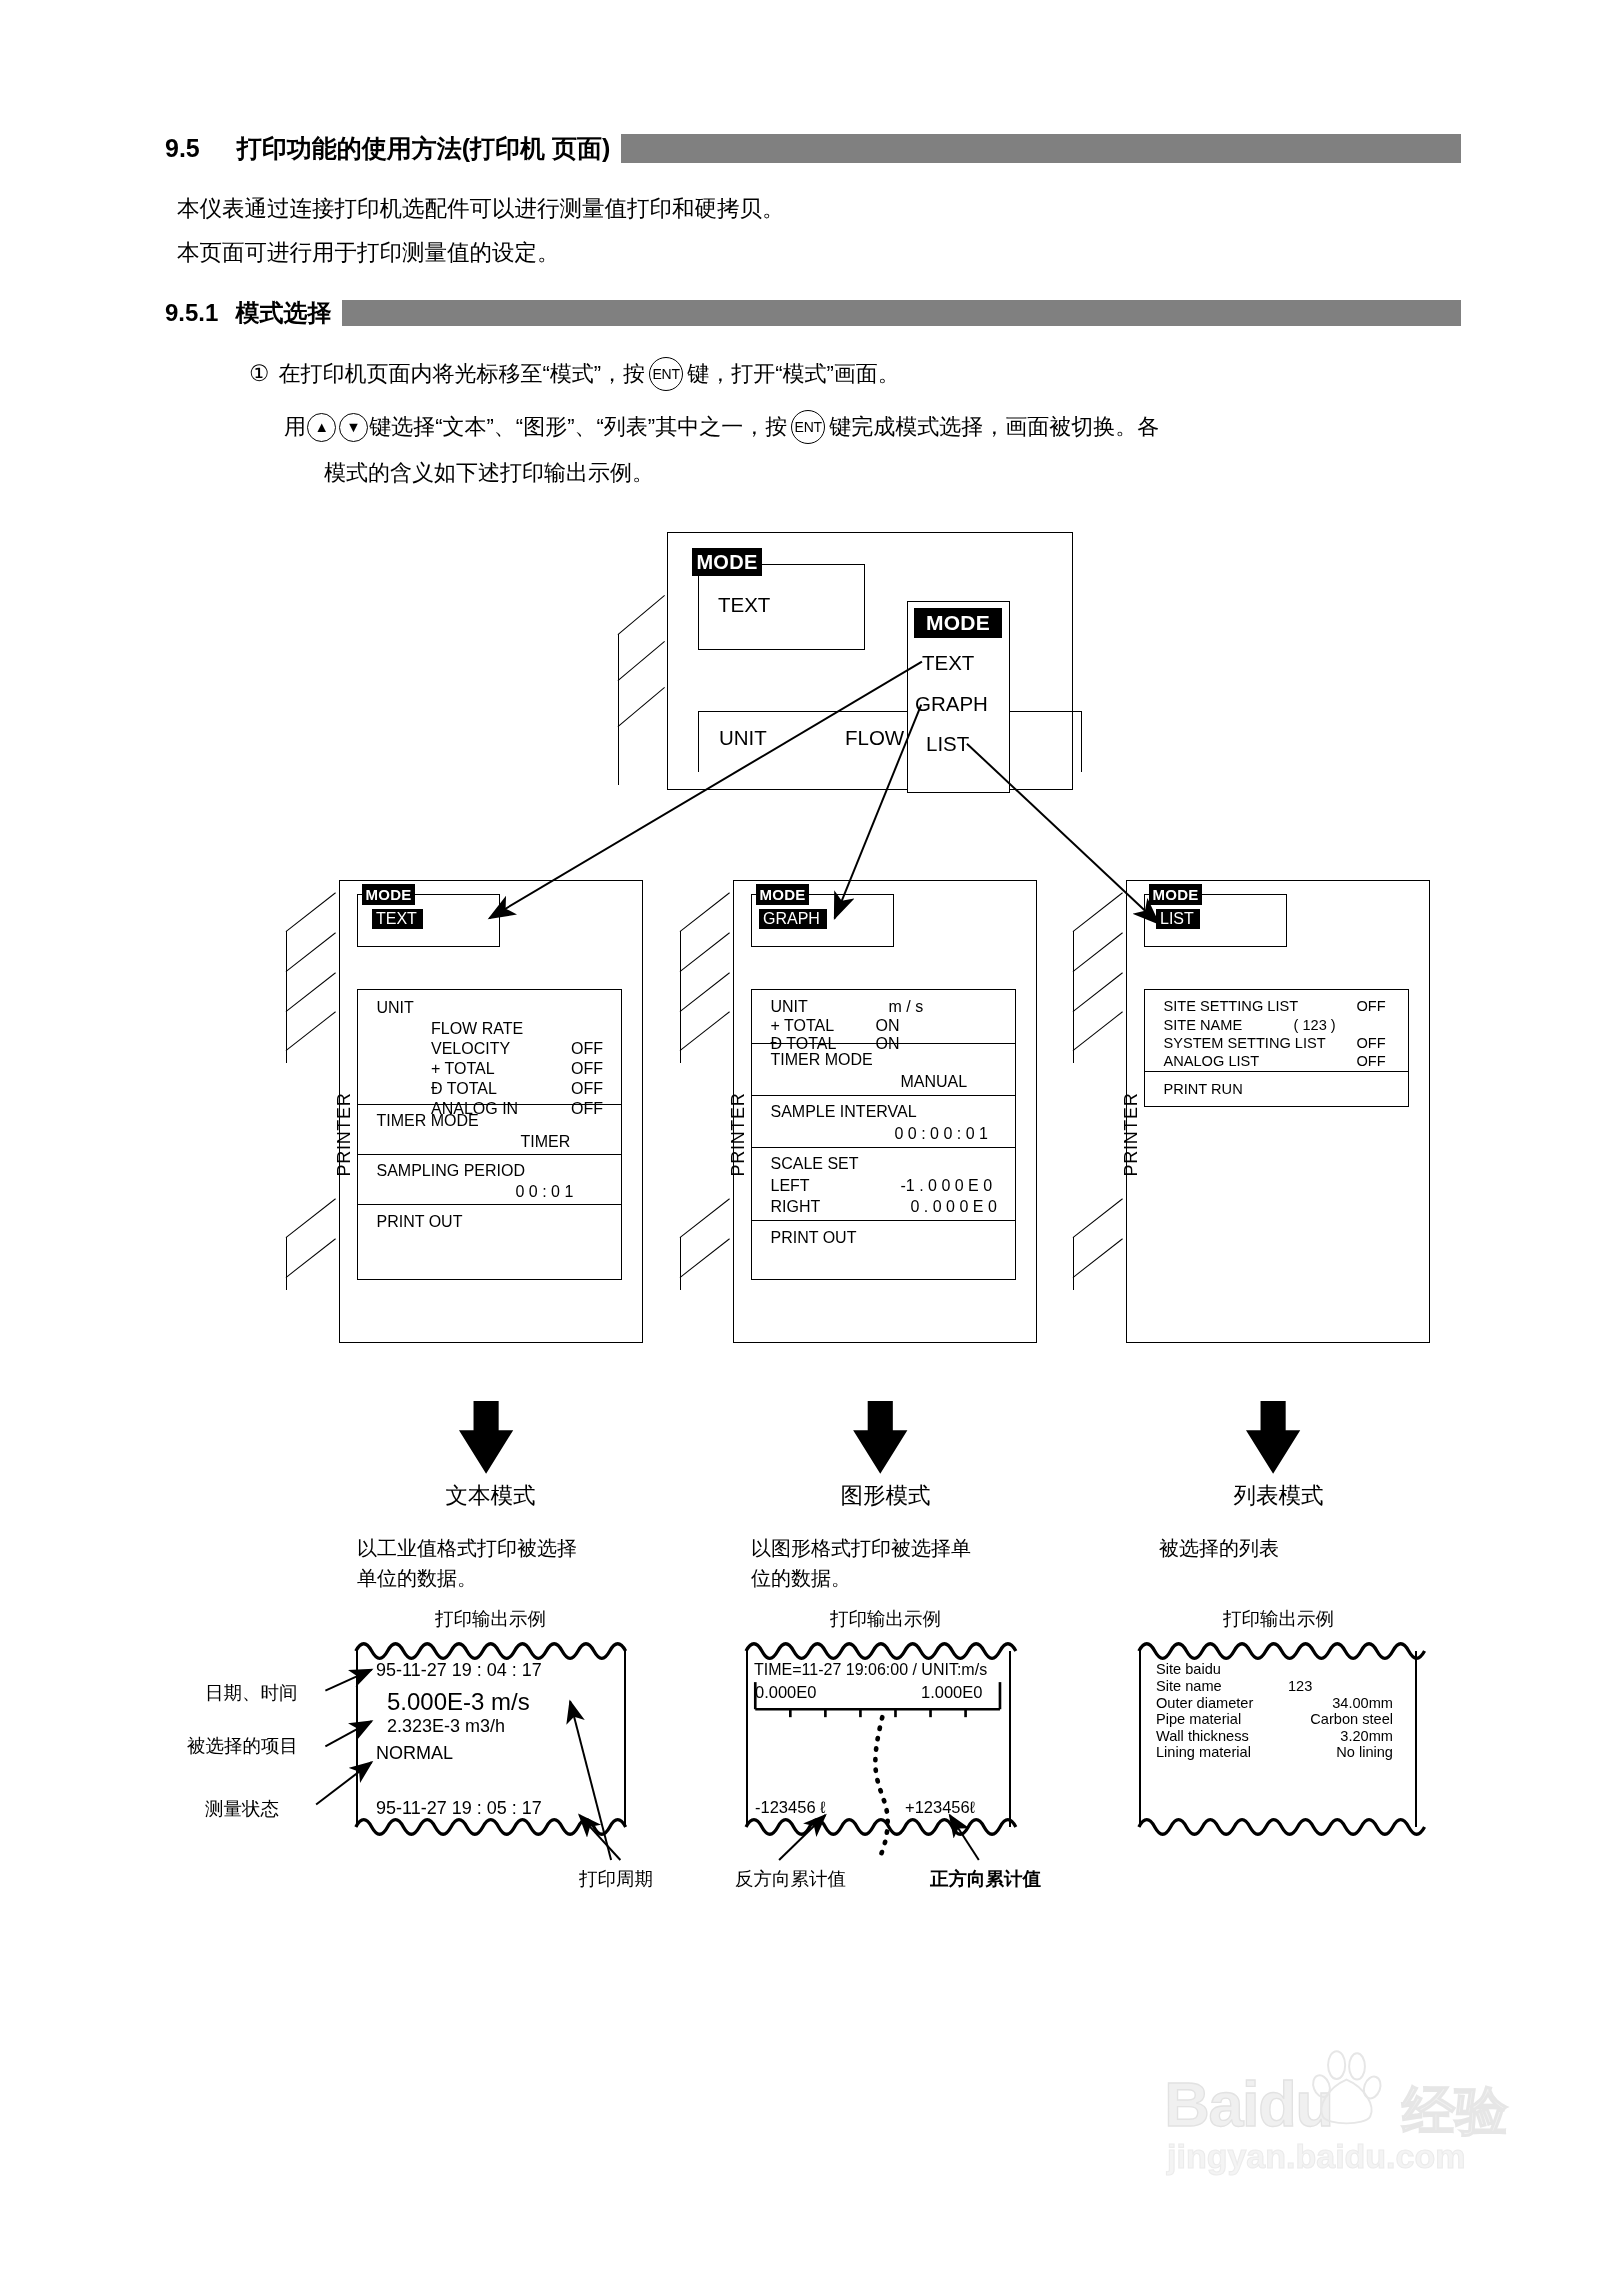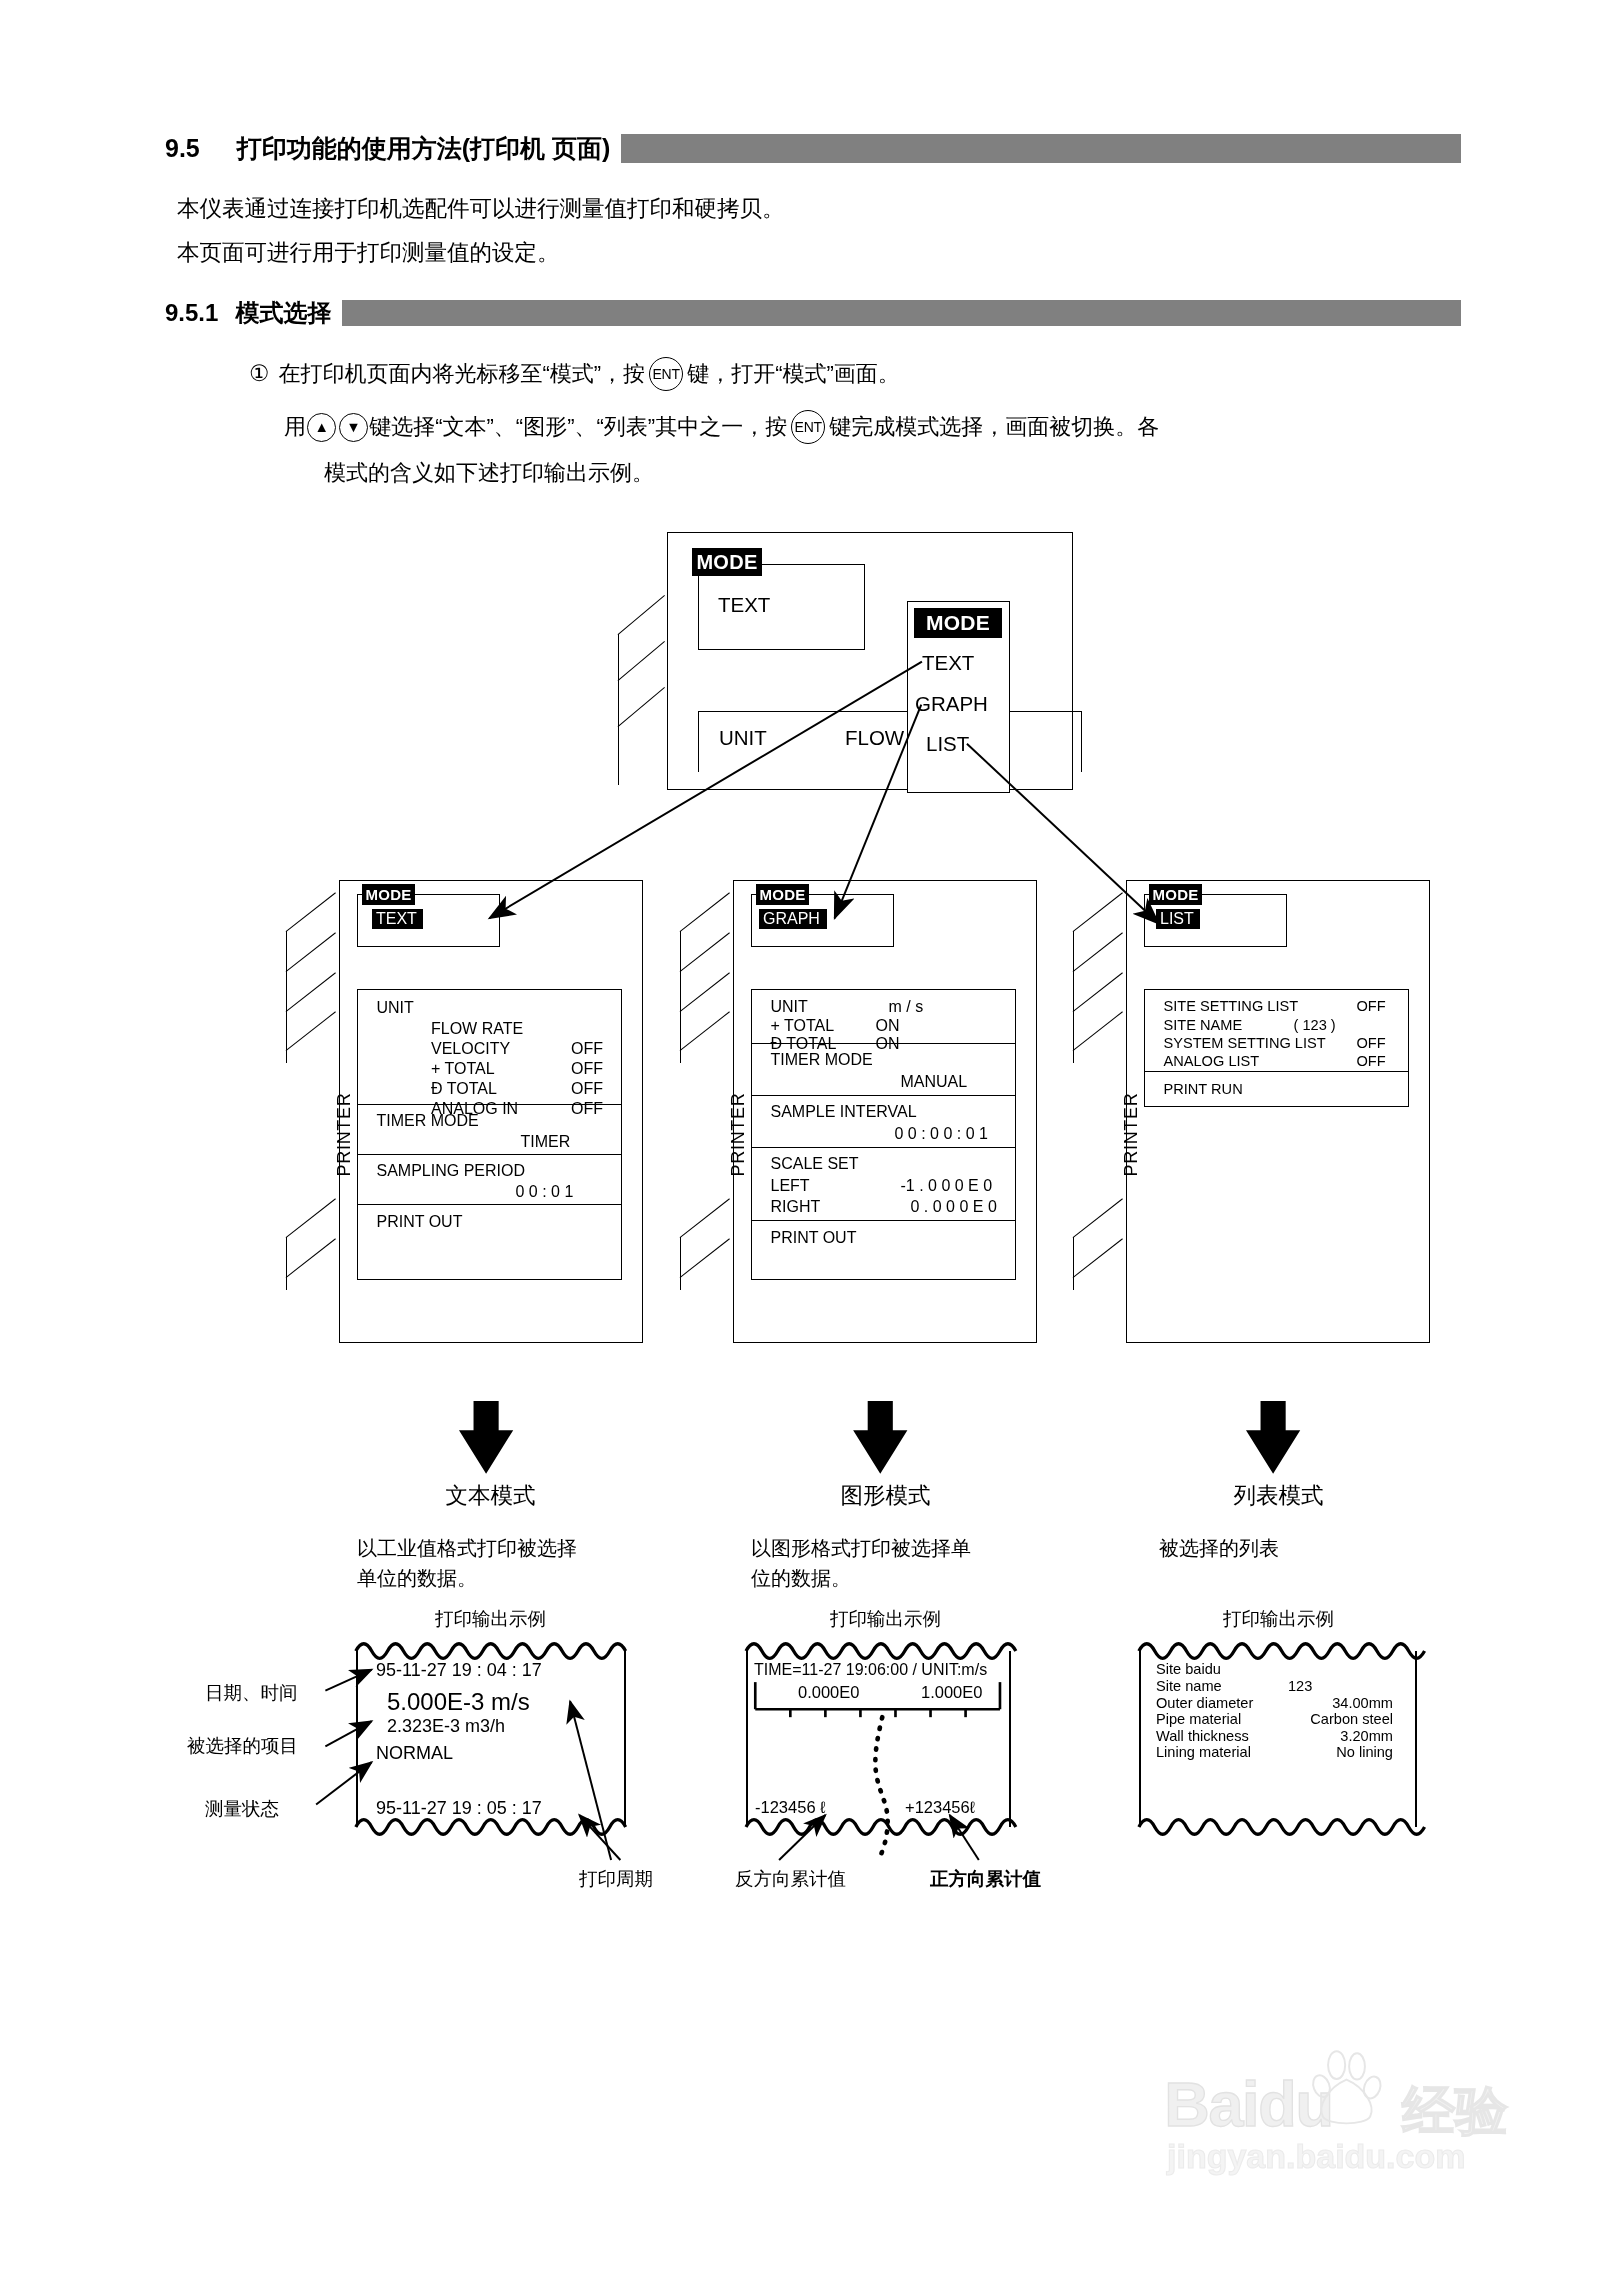--- a/index.html
+++ b/index.html
@@ -353,21 +353,21 @@
 
   <div class="annot" style="left:205px;top:1680px;font-size:18.5px;">日期、时间</div>
   <div class="annot" style="left:187px;top:1733px;font-size:18.5px;">被选择的项目</div>
   <div class="annot" style="left:205px;top:1796px;font-size:18.5px;">测量状态</div>
   <div class="annot" style="left:579px;top:1866px;font-size:18.5px;text-align:right;">打印周期</div>
 
   <div class="receipt" style="left:746px;top:1639px;width:265px;height:198px;">
     <div class="body" style="top:12px;height:176px;"></div>
   </div>
   <div class="rtxt" style="left:754px;top:1661px;font-size:16px;">TIME=11-27 19:06:00 / UNIT:m/s</div>
-  <div class="rtxt" style="left:755px;top:1683px;font-size:16.5px;padding-left:43px;">0.000E0</div>
+  <div class="rtxt" style="left:755px;top:1683px;font-size:16.5px;">0.000E0</div>
   <div class="rtxt" style="left:921px;top:1683px;font-size:16.5px;">1.000E0</div>
   <div class="rtxt" style="left:755px;top:1798px;font-size:16.5px;">-123456 ℓ</div>
   <div class="rtxt" style="left:905px;top:1798px;font-size:16.5px;">+123456ℓ</div>
 
   <div class="annot" style="left:735px;top:1866px;font-size:18.5px;">反方向累计值</div>
   <div class="annot" style="left:930px;top:1866px;font-size:18.5px;font-weight:bold;">正方向累计值</div>
 
   <div class="receipt" style="left:1139px;top:1639px;width:278px;height:198px;">
     <div class="body" style="top:12px;height:176px;"></div>
   </div>

